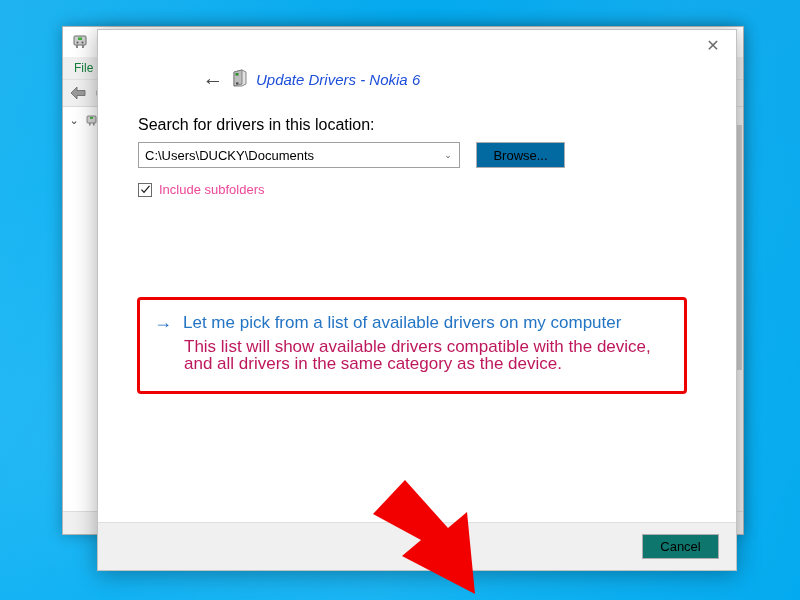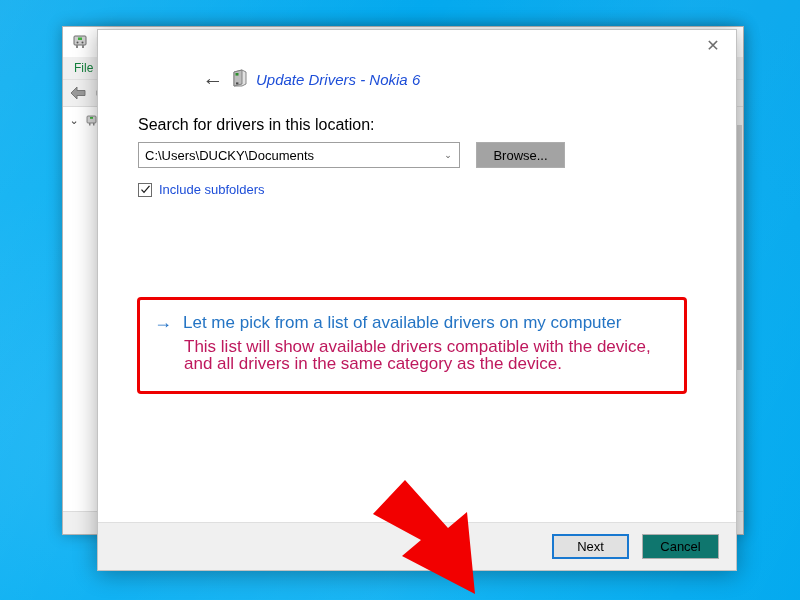--- a/index.html
+++ b/index.html
@@ -259,21 +259,21 @@
   }
   #combo-arrow {
     width: 22px;
     display: flex; align-items: center; justify-content: center;
     color: #5d5d5d; font-size: 9px;
   }
   #browse-btn {
     width: 89px;
     height: 26px;
     border: 1px solid #adadad;
-    background: #a3a3a3;
+    background: #0369a1;
     font-size: 13px;
     color: #000;
     display: flex; align-items: center; justify-content: center;
     box-sizing: border-box;
   }
   #row-subfolders {
     display: flex;
     align-items: center;
     gap: 7px;
     margin-bottom: 0;
@@ -281,21 +281,21 @@
   .checkbox {
     width: 14px; height: 14px;
     border: 1px solid #6b6b6b;
     background: #fff;
     box-sizing: border-box;
     display: flex; align-items: center; justify-content: center;
     flex: 0 0 auto;
   }
   #subfolders-label {
     font-size: 13px;
-    color: #1d4ed8;
+    color: #ec4899;
   }
 
   
   #pick-box {
     position: absolute;
     left: 39px;
     top: 203px;
     width: 550px;
     height: 97px;
     border: 3px solid #ee0000;
@@ -478,21 +478,20 @@
       <div id="pick-link-row">
         <span id="pick-arrow">→</span>
         <span id="pick-link">Let me pick from a list of available drivers on my computer</span>
       </div>
       <div id="pick-desc">This list will show available drivers compatible with the device, and all drivers in the same category as the device.</div>
     </div>
 
   </div>
 
   <div id="dlg-footer">
-    <div class="footer-btn primary">Next</div>
     <div class="footer-btn">Cancel</div>
   </div>
 </div>
 
 <div id="annot-arrow">
   <svg width="140" height="128" viewBox="0 0 140 128">
     <path d="M18 42 L50 8 L93 56 L112 40 L120 122 L47 84 L66 68 Z" fill="#f20000"></path>
   </svg>
 </div>
 

